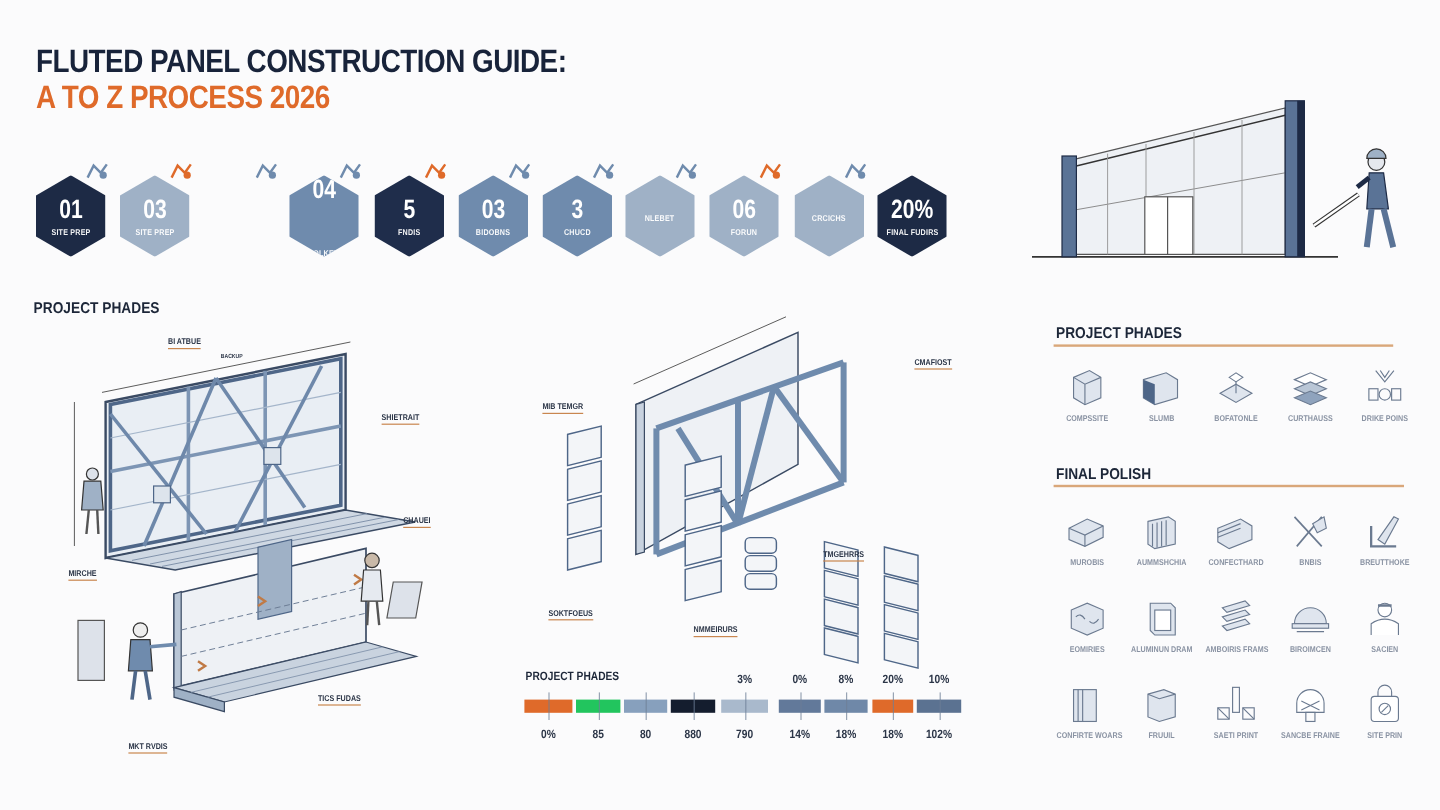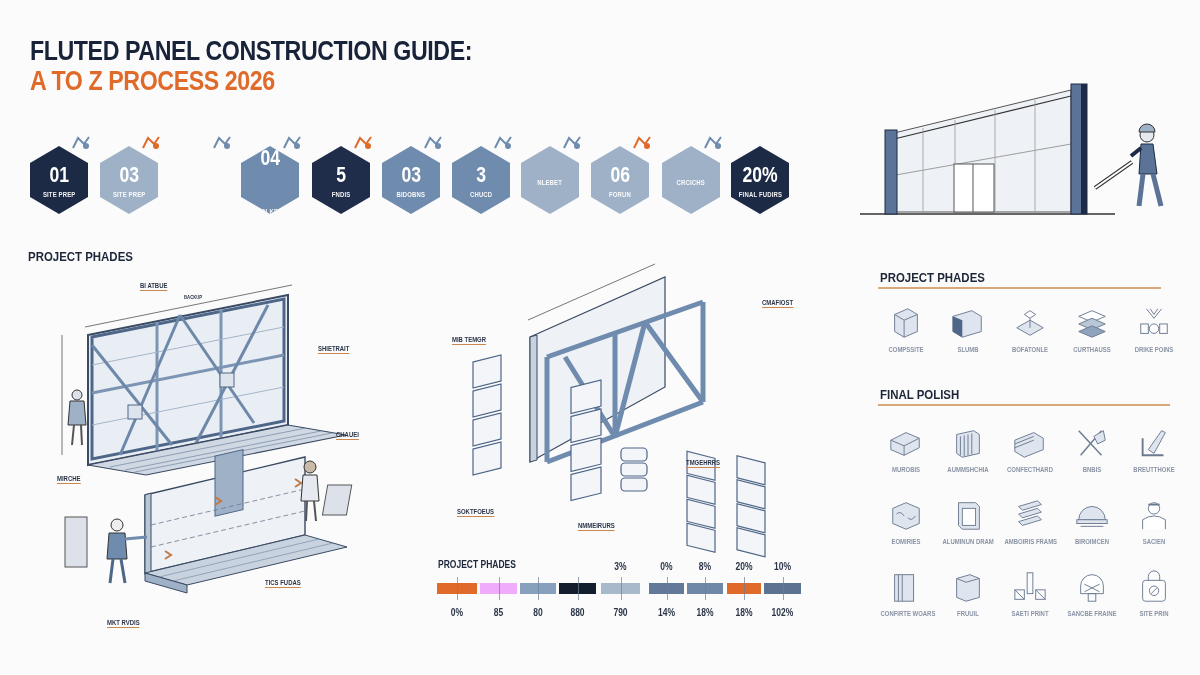--- a/index.html
+++ b/index.html
@@ -261,21 +261,21 @@
 <div class="callout" style="left:457px;top:508px;">SOKTFOEUS</div>
 <div class="callout" style="left:578px;top:522px;">NMMEIRURS</div>
 
 <div class="bar-title">PROJECT PHADES</div>
 <div class="bars" id="bars">
     <div class="bar" style="left: 0px; width: 40px; background: rgb(223, 106, 42);">
       <div class="tick"></div>
       <div class="top"></div>
       <div class="bot">0%</div>
     </div>
-    <div class="bar" style="left: 43px; width: 37px; background: #f0abfc;">
+    <div class="bar" style="left: 43px; width: 37px; background: #22c55e;">
       <div class="tick"></div>
       <div class="top"></div>
       <div class="bot">85</div>
     </div>
     <div class="bar" style="left: 83px; width: 36px; background: rgb(135, 160, 189);">
       <div class="tick"></div>
       <div class="top"></div>
       <div class="bot">80</div>
     </div>
     <div class="bar" style="left: 122px; width: 37px; background: rgb(20, 29, 46);">

